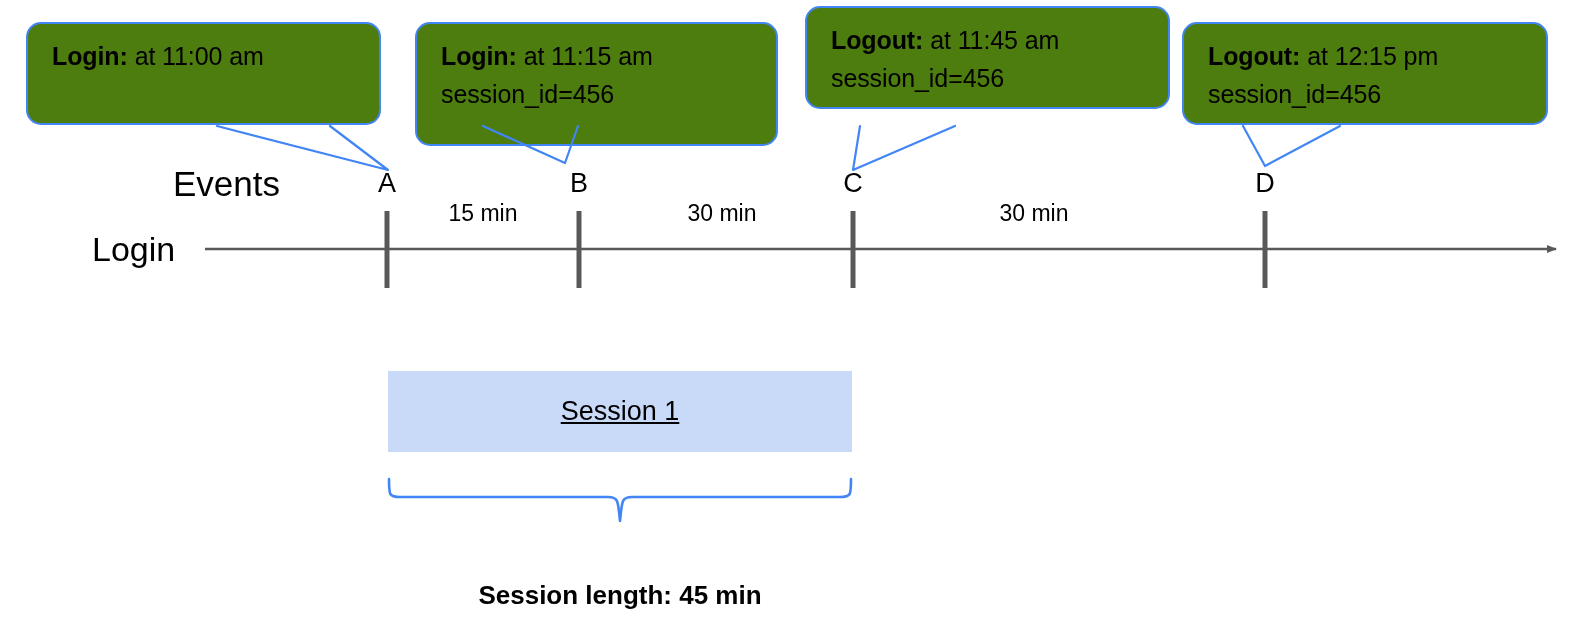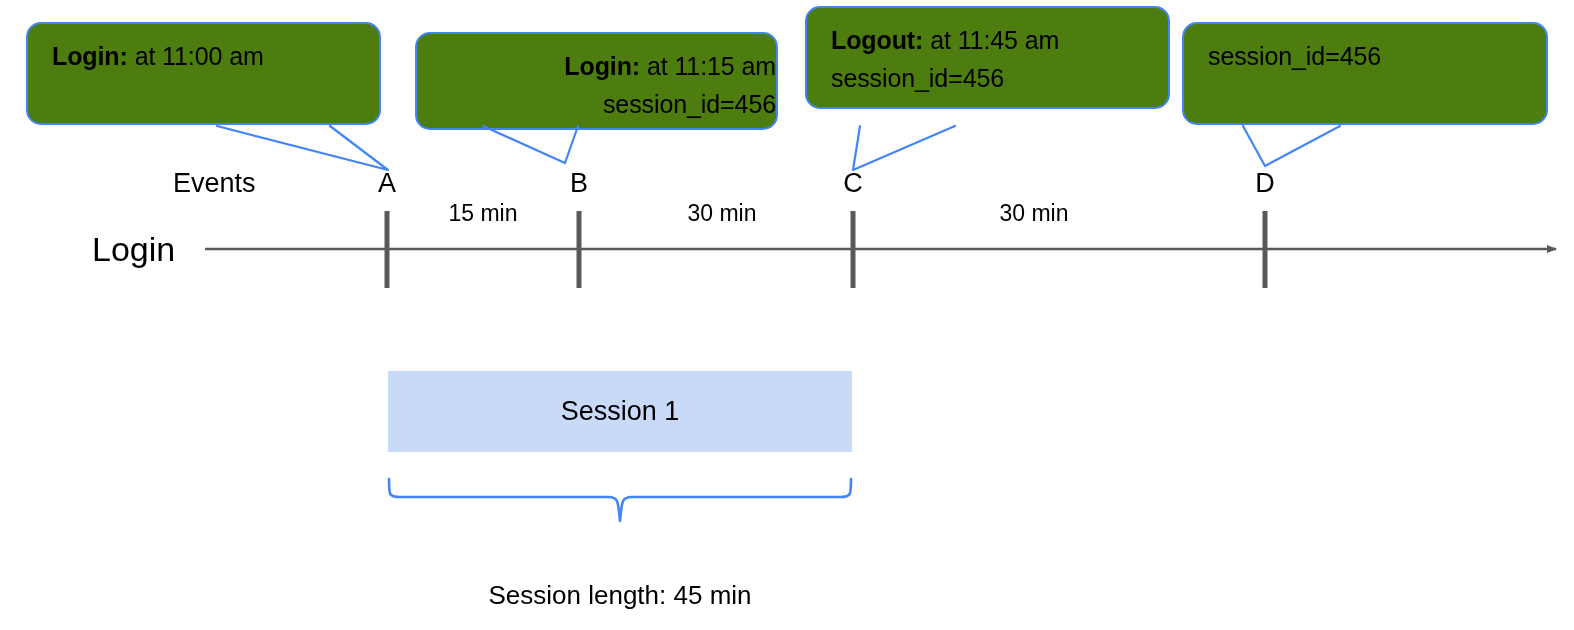--- a/index.html
+++ b/index.html
@@ -49,21 +49,21 @@
     white-space: nowrap;
   }
   .axis-name {
     position: absolute;
     font-size: 34px;
     line-height: 34px;
     white-space: nowrap;
   }
   .events-name {
     position: absolute;
-    font-size: 27px;
+    font-size: 35px;
     line-height: 27px;
     white-space: nowrap;
   }
   .interval {
     position: absolute;
     font-size: 23px;
     line-height: 23px;
     transform: translateX(-50%);
     white-space: nowrap;
     color: #000000;
@@ -88,31 +88,32 @@
 </style>
 </head>
 <body>
 
 <div id="stage">
 
   <div class="callout" style="left:26px; top:22px; width:355px; height:103px;">
     <span class="line1"><b>Login:</b> <span>at 11:00 am</span></span>
   </div>
 
-  <div class="callout" style="left:415px; top:32px; width:363px; height:98px;text-align:right;">
+  <div class="callout" style="left:415px; top:22px; width:363px; height:124px;">
     <span class="line1"><b>Login:</b> <span>at 11:15 am</span></span>
     <span class="line2">session_id=456</span>
   </div>
 
   <div class="callout" style="left:805px; top:6px; width:365px; height:103px;">
     <span class="line1"><b>Logout:</b> <span>at 11:45 am</span></span>
     <span class="line2">session_id=456</span>
   </div>
 
   <div class="callout" style="left:1182px; top:22px; width:366px; height:103px;">
+    <span class="line1"><b>Logout:</b> <span>at 12:15 pm</span></span>
     <span class="line2">session_id=456</span>
   </div>
 
   <svg class="svg-layer" viewBox="0 0 1574 630" xmlns="http://www.w3.org/2000/svg">
     <defs>
       <marker id="arrowhead" markerWidth="10" markerHeight="8" refX="9" refY="4" orient="auto" markerUnits="userSpaceOnUse">
         <path d="M0,0 L10,4 L0,8 Z" fill="#595959"></path>
       </marker>
     </defs>
 
@@ -142,19 +143,19 @@
 
   <div class="ev-label" style="left:387px; top:170px;">A</div>
   <div class="ev-label" style="left:579px; top:170px;">B</div>
   <div class="ev-label" style="left:853px; top:170px;">C</div>
   <div class="ev-label" style="left:1265px; top:170px;">D</div>
 
   <div class="interval" style="left:483px; top:202px;">15 min</div>
   <div class="interval" style="left:722px; top:202px;">30 min</div>
   <div class="interval" style="left:1034px; top:202px;">30 min</div>
 
-  <div class="session-bar" style="left:388px; top:371px; width:464px; height:81px;">
+  <div class="session-bar" style="left:388px; top:371px; width:464px; height:81px;text-decoration:underline;">
     <span>Session 1</span>
   </div>
 
-  <div class="caption" style="left:620px; top:582px;">Session length: 45 min</div>
+  <div class="caption" style="left:620px; top:582px;font-weight:bold;">Session length: 45 min</div>
 
 </div>
 
 </body></html>

